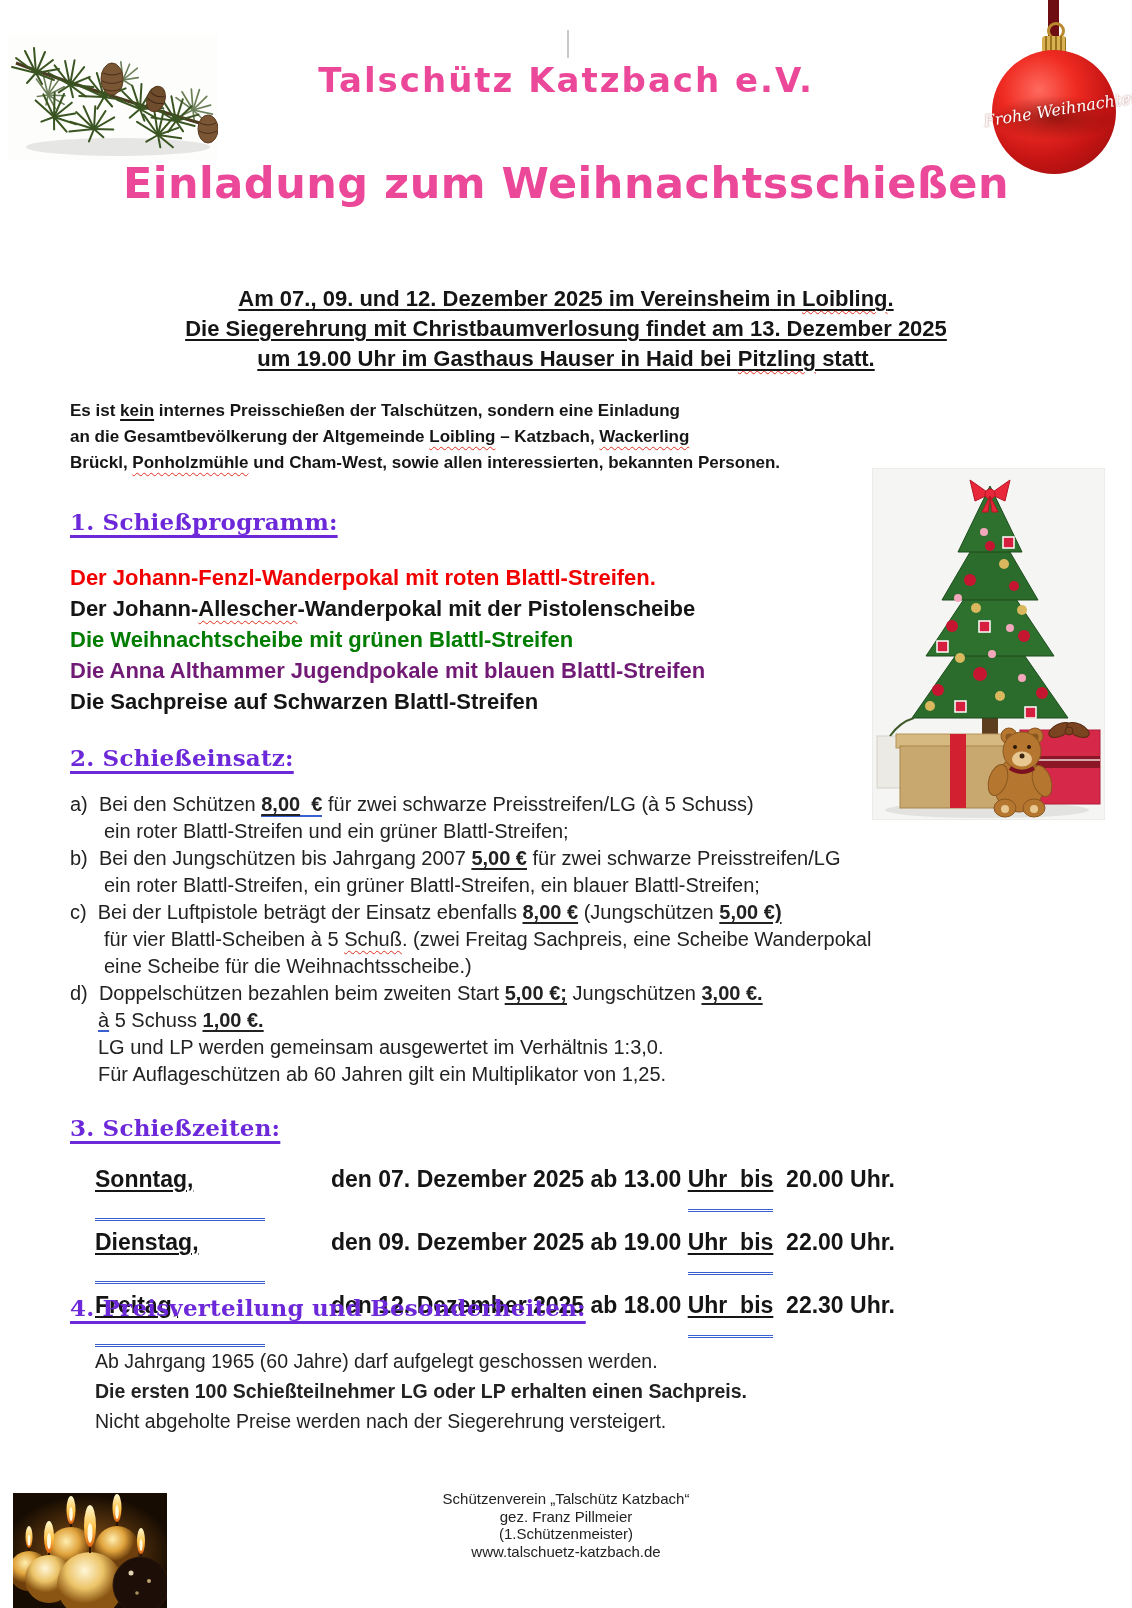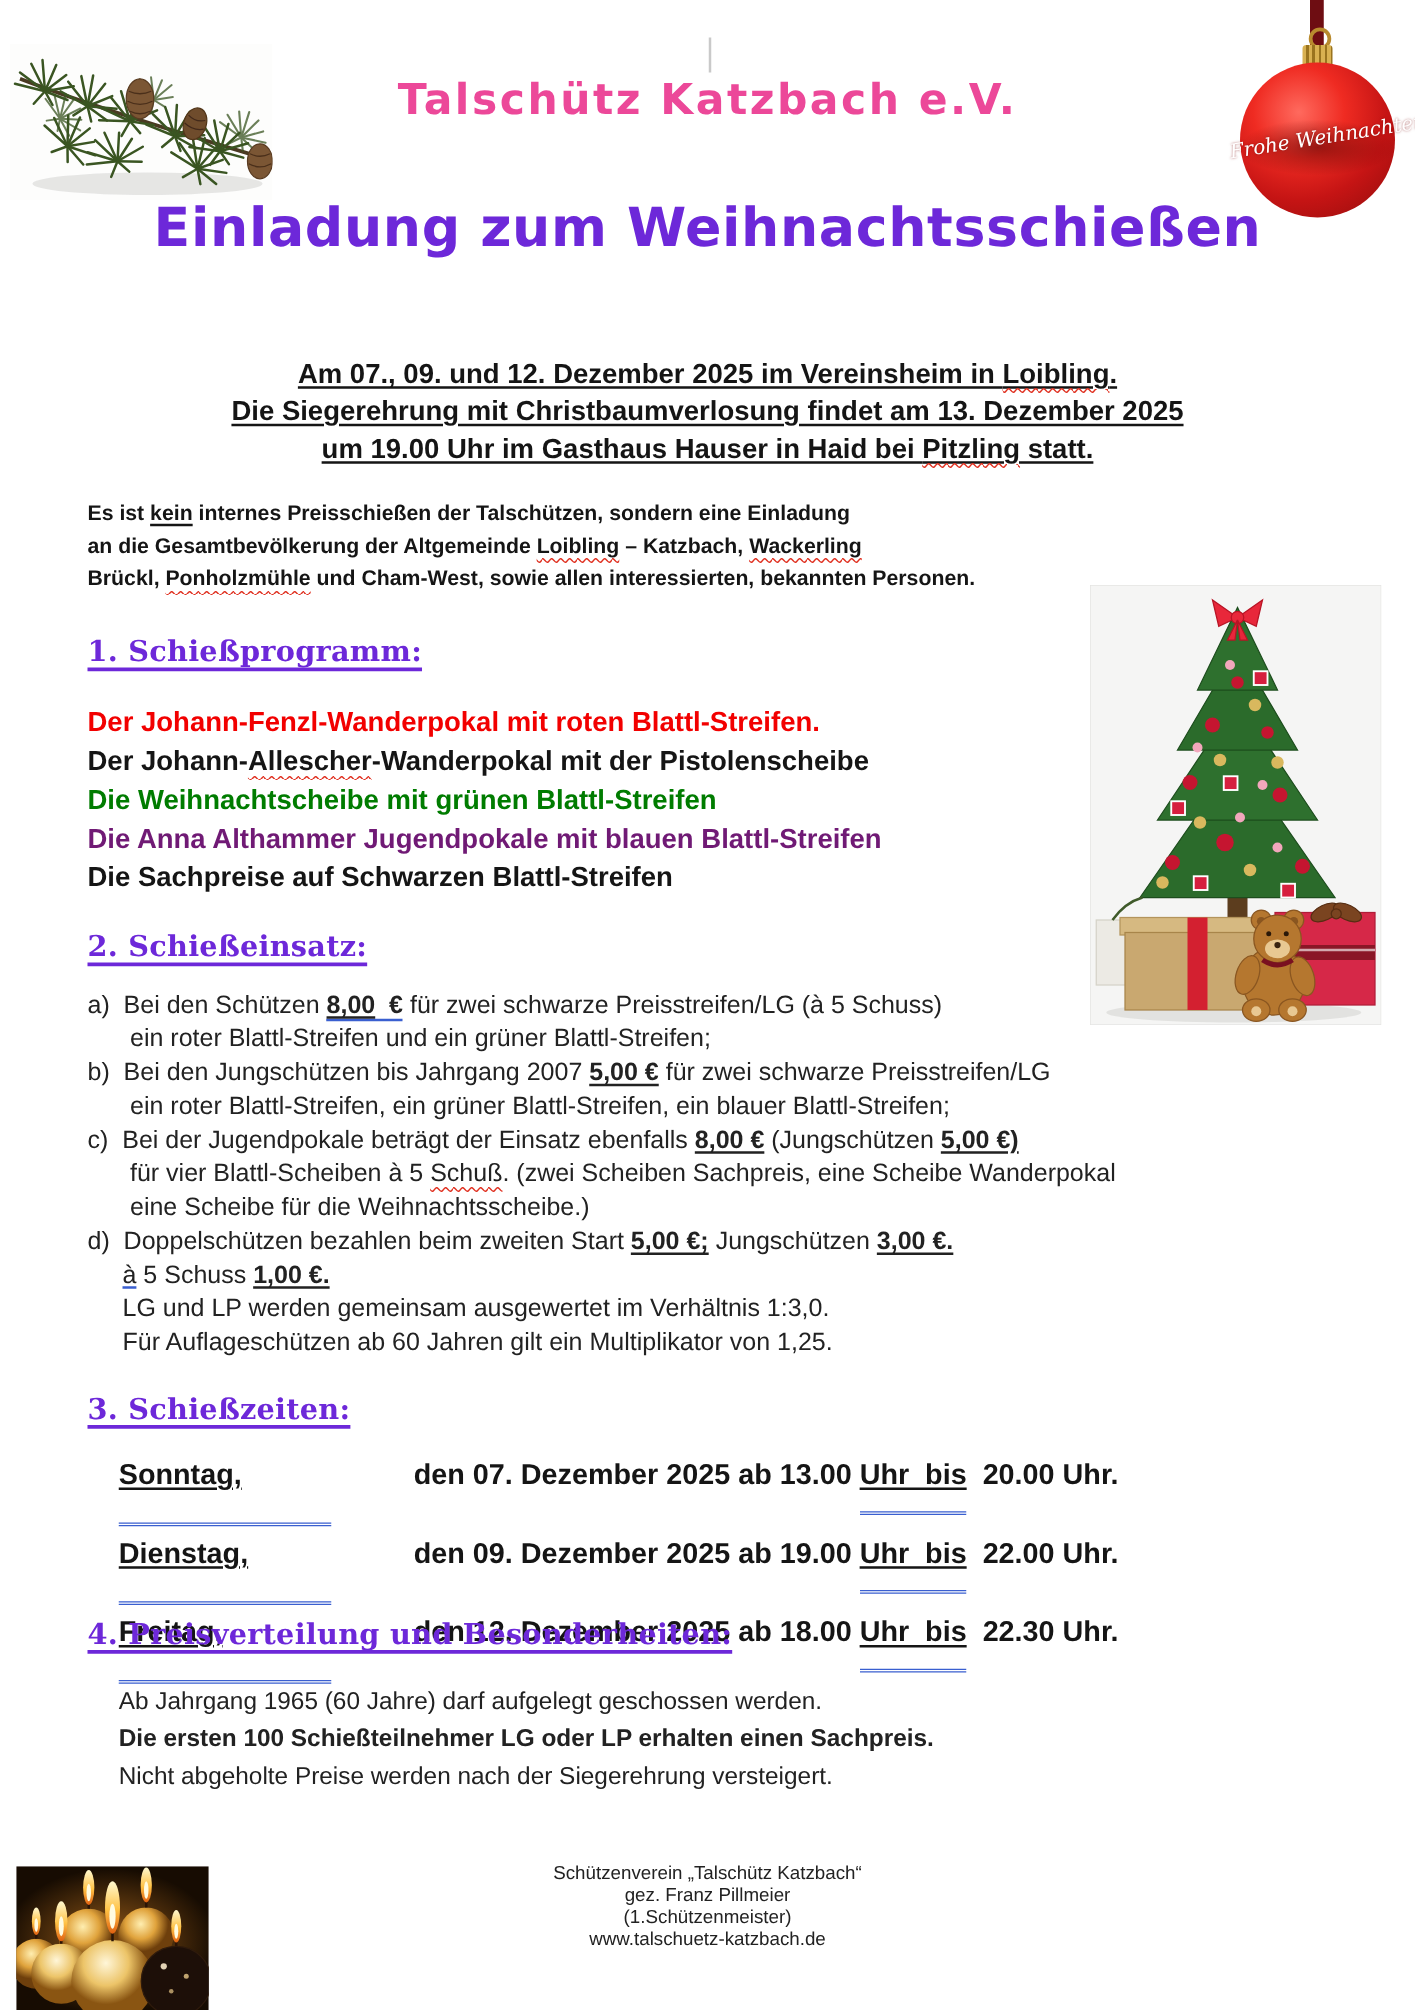--- a/index.html
+++ b/index.html
@@ -15,21 +15,21 @@
   .ubb{border-bottom:2px solid #3a5fd0;}
   .udd{border-bottom:3px double #3a5fd0;padding-bottom:17px;}
   .red{color:#f20000;} .green{color:#007c00;} .blue{color:#701a75;}
   .ind{margin-left:34px;} .ind2{margin-left:28px;}
   .day{display:inline-block;width:170px;}
   .gap{display:inline-block;width:66px;}
 
   #club-title{left:0;right:0;top:60px;text-align:center;font-family:"DejaVu Sans",sans-serif;
       font-weight:700;font-size:34px;letter-spacing:2px;color:#ec4899;}
   #main-title{left:0;right:0;top:158px;text-align:center;font-family:"DejaVu Sans",sans-serif;
-      font-weight:700;font-size:43px;letter-spacing:0.5px;color:#6d28d9;}
+      font-weight:700;font-size:43px;letter-spacing:0.5px;color:#ec4899;}
   #stray-mark{left:567px;top:30px;width:2px;height:28px;background:#c9c9c9;}
   #dates{left:0;right:0;top:284px;text-align:center;font-weight:700;font-size:22px;line-height:30px;}
   #intro{left:70px;top:398px;font-weight:700;font-size:17px;line-height:26px;}
   .shead{position:absolute;left:70px;font-family:"DejaVu Serif","Liberation Serif",serif;font-weight:700;
       font-size:23px;letter-spacing:0.2px;text-decoration:underline;text-decoration-thickness:2.5px;
       text-underline-offset:5px;color:#6d28d9;}
   #h1{top:508px;} #h2{top:744px;} #h3{top:1114px;} #h4{top:1294px;}
   #program{left:70px;top:562px;font-size:22px;font-weight:700;line-height:31px;}
   #items{left:70px;top:791px;font-size:20px;line-height:27px;color:#222;}
   #days{left:95px;top:1158px;font-size:23px;font-weight:700;line-height:43px;}
@@ -229,22 +229,22 @@
       </g>
     </svg>
   </div>
 
   <div id="h2" class="shead">2. Schießeinsatz:</div>
   <div id="items" class="abs">
       <div class="tline"><span class="">a)  Bei den Schützen </span><span class="b u ubb">8,00</span><span class="b ubb">  €</span><span class=""> für zwei schwarze Preisstreifen/LG (à 5 Schuss)</span></div>
       <div class="tline ind"><span class="">ein roter Blattl-Streifen und ein grüner Blattl-Streifen;</span></div>
       <div class="tline"><span class="">b)  Bei den Jungschützen bis Jahrgang 2007 </span><span class="b u">5,00 €</span><span class=""> für zwei schwarze Preisstreifen/LG</span></div>
       <div class="tline ind"><span class="">ein roter Blattl-Streifen, ein grüner Blattl-Streifen, ein blauer Blattl-Streifen;</span></div>
-      <div class="tline"><span class="">c)  Bei der Jugendpokale beträgt der Einsatz ebenfalls </span><span class="b u">8,00 €</span><span class=""> (Jungschützen </span><span class="b u">5,00 €)</span></div>
-      <div class="tline ind"><span class="">für vier Blattl-Scheiben à 5 </span><span class="sq">Schuß</span><span class="">. (zwei Scheiben Sachpreis, eine Scheibe Wanderpokal</span></div>
+      <div class="tline"><span class="">c)  Bei der Luftpistole beträgt der Einsatz ebenfalls </span><span class="b u">8,00 €</span><span class=""> (Jungschützen </span><span class="b u">5,00 €)</span></div>
+      <div class="tline ind"><span class="">für vier Blattl-Scheiben à 5 </span><span class="sq">Schuß</span><span class="">. (zwei Freitag Sachpreis, eine Scheibe Wanderpokal</span></div>
       <div class="tline ind"><span class="">eine Scheibe für die Weihnachtsscheibe.)</span></div>
       <div class="tline"><span class="">d)  Doppelschützen bezahlen beim zweiten Start </span><span class="b u">5,00 €;</span><span class=""> Jungschützen </span><span class="b u">3,00 €.</span></div>
       <div class="tline ind2"><span class="ub">à</span><span class=""> 5 Schuss </span><span class="b u">1,00 €.</span></div>
       <div class="tline ind2"><span class="">LG und LP werden gemeinsam ausgewertet im Verhältnis 1:3,0.</span></div>
       <div class="tline ind2"><span class="">Für Auflageschützen ab 60 Jahren gilt ein Multiplikator von 1,25.</span></div>
     </div>
 
   <div id="h3" class="shead">3. Schießzeiten:</div>
   <div id="days" class="abs">
       <div class="tline"><span class="day u udd">Sonntag,</span><span class="gap"></span><span class="">den 07. Dezember 2025 ab 13.00 </span><span class="u udd">Uhr  bis</span><span class="">  20.00 Uhr.</span></div>

